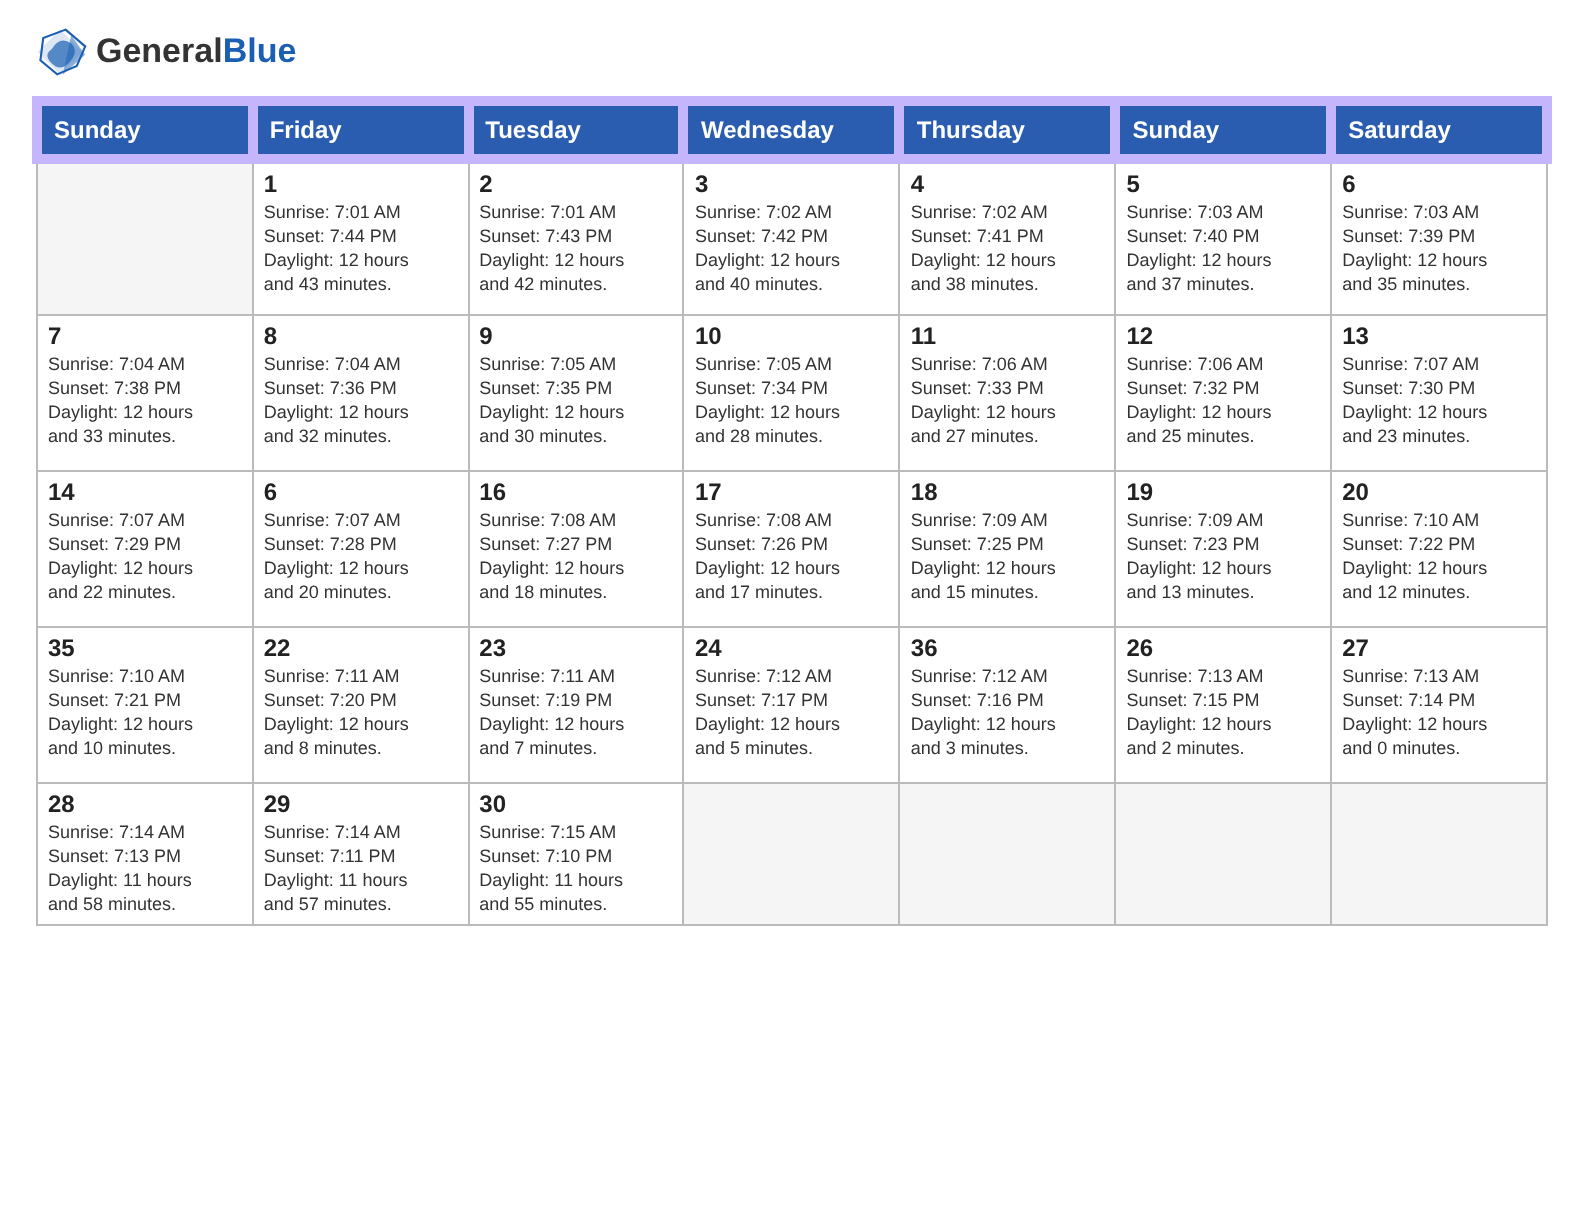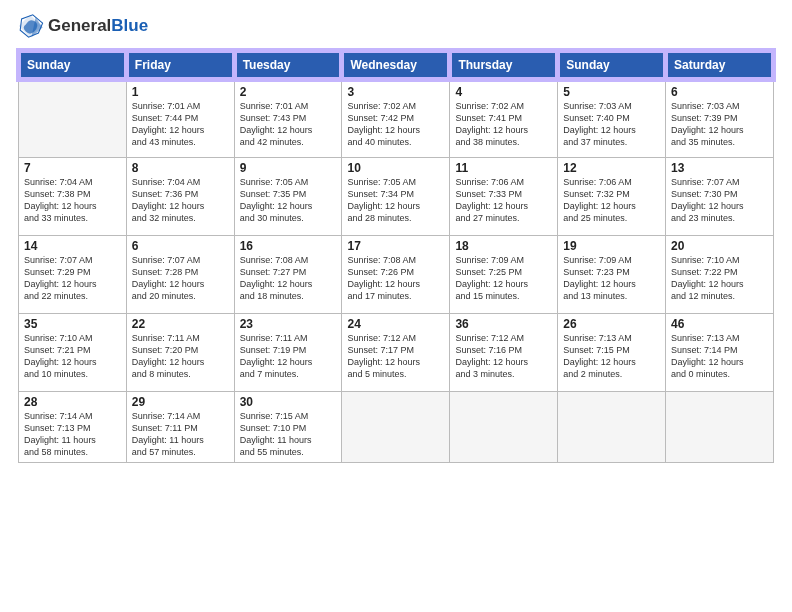--- a/index.html
+++ b/index.html
@@ -309,21 +309,21 @@
 and 3 minutes.</div>
           </td>
           <td>
             <div class="day-number">26</div>
             <div class="day-info" style="white-space: pre-line;">Sunrise: 7:13 AM
 Sunset: 7:15 PM
 Daylight: 12 hours
 and 2 minutes.</div>
           </td>
           <td>
-            <div class="day-number">46</div>
+            <div class="day-number">27</div>
             <div class="day-info" style="white-space: pre-line;">Sunrise: 7:13 AM
 Sunset: 7:14 PM
 Daylight: 12 hours
 and 0 minutes.</div>
           </td>
         </tr>
         <tr class="last-row">
           <td>
             <div class="day-number">28</div>
             <div class="day-info" style="white-space: pre-line;">Sunrise: 7:14 AM

